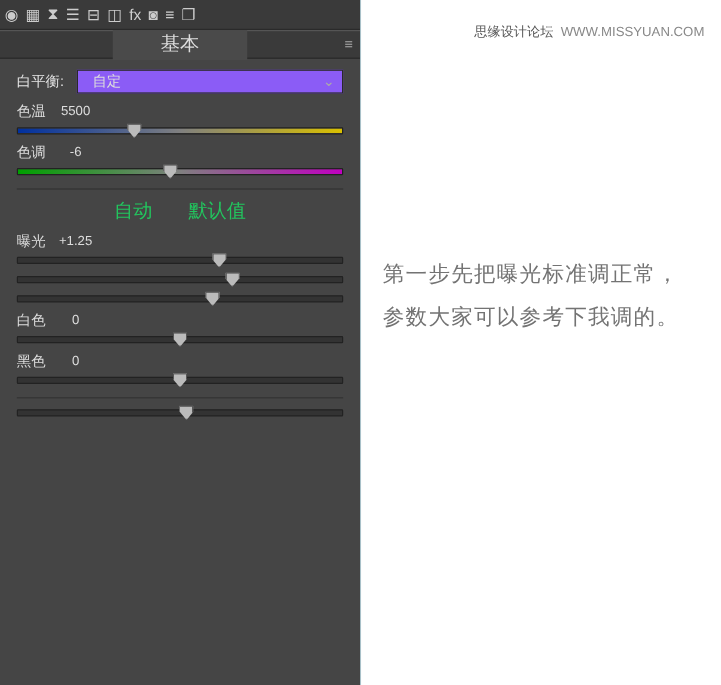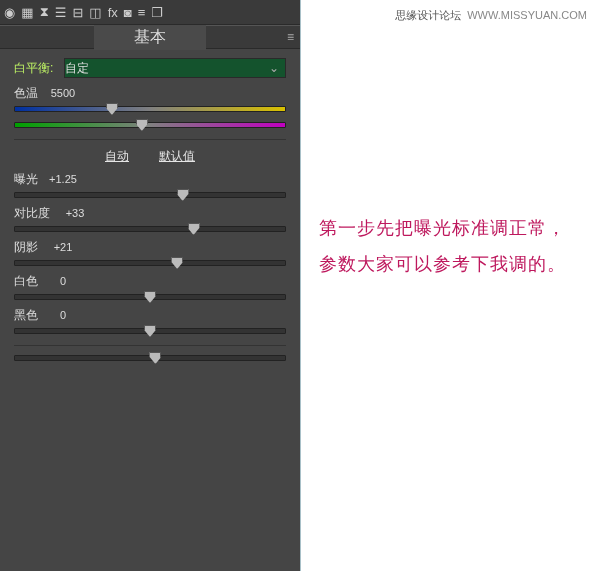--- a/index.html
+++ b/index.html
@@ -4,39 +4,39 @@
 <style>
 body{margin:0;font-family:"Microsoft YaHei",sans-serif;background:#fff;display:flex;width:601px;height:571px}
 .panel{width:300px;background:#454545;color:#ddd;font-size:12px}
 .toolbar{height:24px;background:#3a3a3a;display:flex;align-items:center;padding:0 4px;gap:6px;border-bottom:1px solid #2a2a2a}
 .toolbar span{color:#ccc;font-size:13px;cursor:pointer}
 .tabbar{height:22px;background:#3a3a3a;border-top:1px solid #555;border-bottom:1px solid #2a2a2a;display:flex;align-items:center;justify-content:center;position:relative}
 .tab{background:#4a4a4a;padding:2px 40px;font-size:16px;color:#ddd}
 .menu-icon{position:absolute;right:6px;color:#aaa}
 .body{padding:8px 14px}
 .row{display:flex;align-items:center;height:22px}
-.label{width:44px;color:#bef264}
-.select{flex:1;height:18px;background:#14532d;border:1px solid #2a2a2a;color:#ddd;font-size:12px;padding-left:0;display:flex;align-items:center;justify-content:space-between}
+.label{width:44px;color:#e5e5e5}
+.select{flex:1;height:18px;background:#8b5cf6;border:1px solid #2a2a2a;color:#ddd;font-size:12px;padding-left:12px;display:flex;align-items:center;justify-content:space-between}
 .select::after{content:"⌄";padding-right:6px;color:#aaa}
 .slider-row{margin-top:6px}
 .slider-head{display:flex;align-items:center;height:16px}
 .slider-value{width:50px;text-align:center;color:#ddd;font-size:11px;text-decoration-color:#666}
 .track{position:relative;height:10px;margin-top:2px}
 .bar{position:absolute;top:3px;left:0;right:0;height:4px;background:#333;border:1px solid #222;border-radius:1px}
 .thumb{position:absolute;top:0;width:10px;height:10px;background:#bbb;border:1px solid #555;transform:translateX(-50%);clip-path:polygon(50% 100%,0 40%,0 0,100% 0,100% 40%)}
 .grad-temp{background:linear-gradient(to right,#0030a0,#808080 50%,#d9c000)}
 .grad-tint{background:linear-gradient(to right,#00a000,#808080 50%,#c000c0)}
 .grad-sat{background:linear-gradient(to right,#888 0%,#ff0000,#ffff00,#00ff00,#00ffff,#0000ff,#ff00ff,#ff0000)}
 .sep{height:1px;background:#333;margin:10px 0 6px}
 .links{display:flex;justify-content:center;gap:30px;margin:8px 0 2px}
-.links span{color:#e5e5e5;text-decoration:underline;font-size:12px;cursor:pointer}
+.links span{color:#22c55e;font-size:16px;cursor:pointer}
 .right{flex:1;padding:20px 18px;position:relative;background:#fff}
-.watermark{position:absolute;top:8px;right:14px;font-size:11px;color:#888}
+.watermark{position:absolute;top:19px;right:14px;font-size:11px;color:#888}
 .watermark b{color:#555;font-weight:normal;margin-right:6px}
-.instruction{margin-top:190px;font-size:18px;color:#be185d;line-height:2.0;letter-spacing:1px}
+.instruction{margin-top:190px;font-size:18px;color:#737373;line-height:2.0;letter-spacing:1px}
 .divider{width:1px;background:#a8c0c8}
 </style>
 </head>
 <body>
 
 <div class="panel">
   <div class="toolbar">
     <span>◉</span>
     <span>▦</span>
     <span>⧗</span>
@@ -64,20 +64,24 @@
       <div class="slider-head">
           <span>色温</span>
           <span class="slider-value">5500</span>
         </div>
       <div class="track">
           <div class="bar grad-temp"></div>
           <div class="thumb" style="left:36%"></div>
         </div>
     </div>
     <div class="slider-row">
+      <div class="slider-head">
+          <span>色调</span>
+          <span class="slider-value">-6</span>
+        </div>
       <div class="track">
           <div class="bar grad-tint"></div>
           <div class="thumb" style="left:47%"></div>
         </div>
     </div>
 
     <div class="sep"></div>
     <div class="links">
       <span>自动</span>
       <span>默认值</span>
@@ -87,34 +91,26 @@
       <div class="slider-head">
           <span>曝光</span>
           <span class="slider-value">+1.25</span>
         </div>
       <div class="track">
           <div class="bar"></div>
           <div class="thumb" style="left:62%"></div>
         </div>
     </div>
     <div class="slider-row">
-      <div class="slider-head">
-          <span>对比度</span>
-          <span class="slider-value">+33</span>
-        </div>
       <div class="track">
           <div class="bar"></div>
           <div class="thumb" style="left:66%"></div>
         </div>
     </div>
     <div class="slider-row">
-      <div class="slider-head">
-          <span>阴影</span>
-          <span class="slider-value">+21</span>
-        </div>
       <div class="track">
           <div class="bar"></div>
           <div class="thumb" style="left:60%"></div>
         </div>
     </div>
     <div class="slider-row">
       <div class="slider-head">
           <span>白色</span>
           <span class="slider-value">0</span>
         </div>

